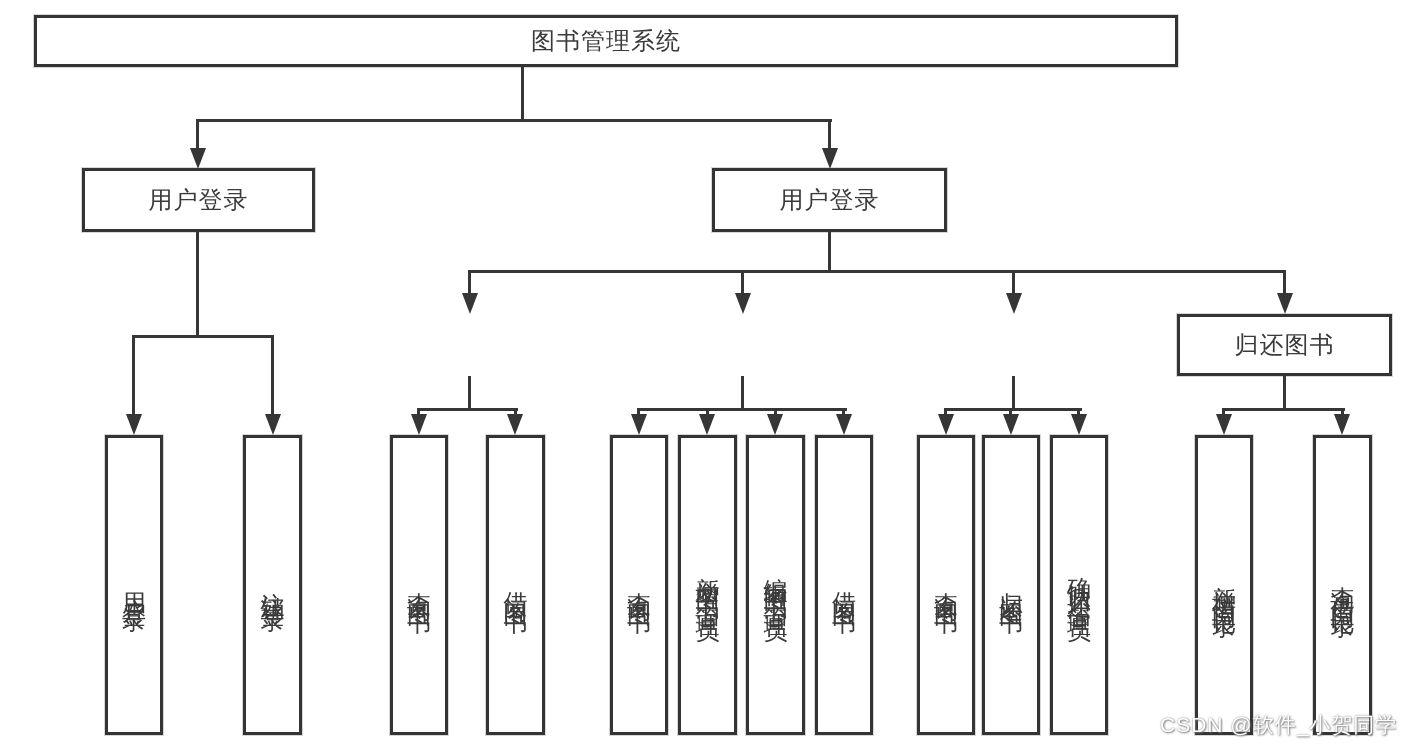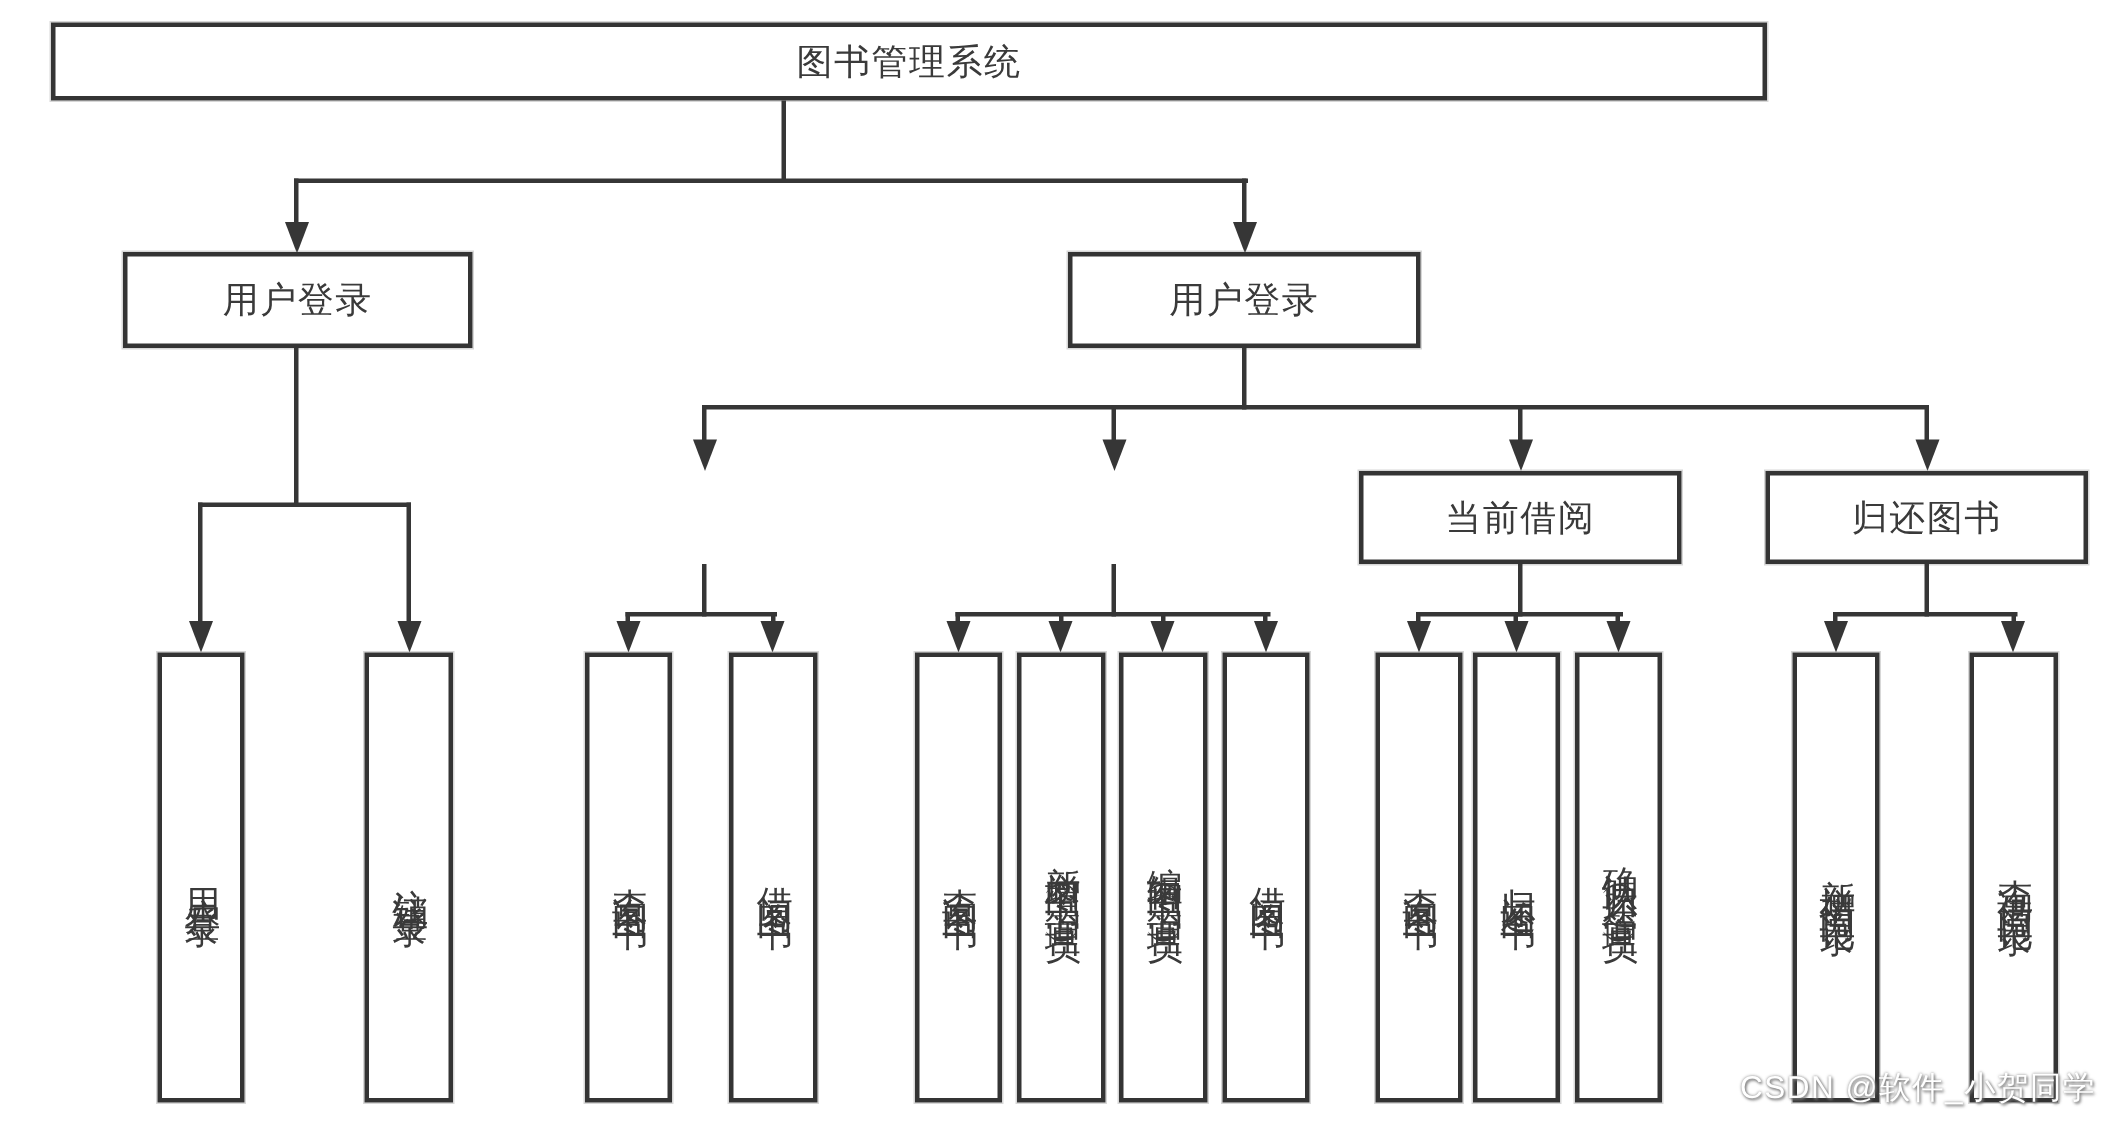--- a/index.html
+++ b/index.html
@@ -63,21 +63,20 @@
   <div class="hline" style="left:468px;top:270px;width:818px"></div>
   <div class="vline" style="left:468px;top:270px;height:25px"></div>
   <div class="arrow" style="left:462px;top:293px"></div>
   <div class="vline" style="left:741px;top:270px;height:25px"></div>
   <div class="arrow" style="left:735px;top:293px"></div>
   <div class="vline" style="left:1012px;top:270px;height:25px"></div>
   <div class="arrow" style="left:1006px;top:293px"></div>
   <div class="vline" style="left:1283px;top:270px;height:25px"></div>
   <div class="arrow" style="left:1277px;top:293px"></div>
 
-  <div class="box" style="left:906px;top:314px;width:215px;height:62px">当前借阅</div>
   <div class="box" style="left:1177px;top:314px;width:215px;height:62px">归还图书</div>
 
   <div class="vline" style="left:468px;top:376px;height:35px"></div>
   <div class="vline" style="left:741px;top:376px;height:35px"></div>
   <div class="vline" style="left:1012px;top:376px;height:35px"></div>
   <div class="vline" style="left:1283px;top:376px;height:35px"></div>
 
   <div class="hline" style="left:417px;top:408px;width:101px"></div>
   <div class="hline" style="left:637px;top:408px;width:210px"></div>
   <div class="hline" style="left:944px;top:408px;width:138px"></div>

